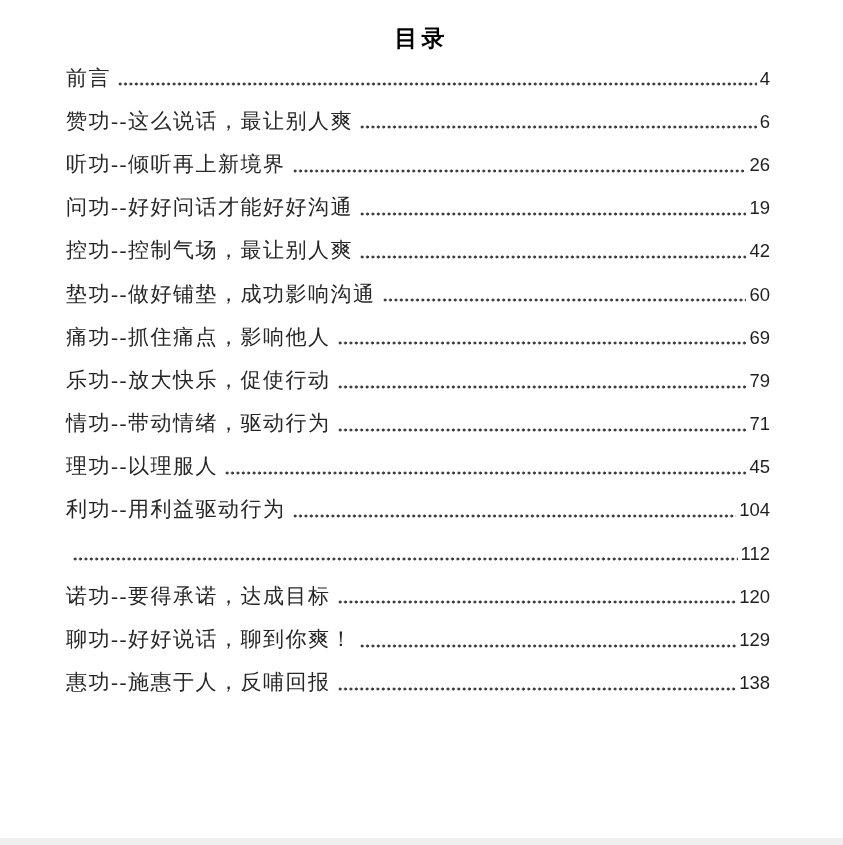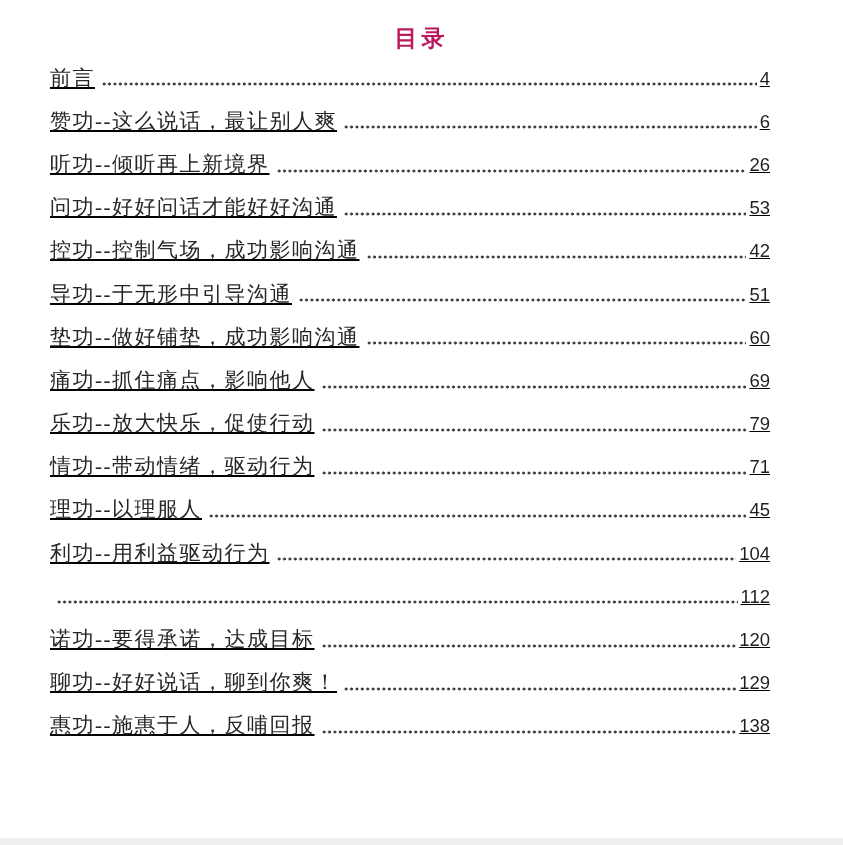--- a/index.html
+++ b/index.html
@@ -23,28 +23,27 @@
     position: absolute;
     top: 23px;
     left: 0;
     width: 100%;
     margin: 0;
     text-align: center;
     font-family: Liberation Mono, monospace;
     font-weight: 700;
     font-size: 23px;
     letter-spacing: 4px;
-    color: #be185d;
+    color: #000000;
   }
   .toc-list {
     position: absolute;
     top: 56px;
-    left: 50px;
+    left: 66px;
     right: 73px;
-    text-decoration: underline;
   }
   .toc-row {
     height: 43.2px;
     display: flex;
     align-items: center;
     color: #262626;
   }
   .toc-label {
     white-space: nowrap;
     font-size: 21px;
@@ -94,31 +93,26 @@
         <span class="page-num">6</span>
       </div>
       <div class="toc-row">
         <span class="toc-label">听功--倾听再上新境界</span>
         <span class="leader"></span>
         <span class="page-num">26</span>
       </div>
       <div class="toc-row">
         <span class="toc-label">问功--好好问话才能好好沟通</span>
         <span class="leader"></span>
-        <span class="page-num">53</span>
+        <span class="page-num">19</span>
       </div>
       <div class="toc-row">
-        <span class="toc-label">控功--控制气场，成功影响沟通</span>
+        <span class="toc-label">控功--控制气场，最让别人爽</span>
         <span class="leader"></span>
         <span class="page-num">42</span>
-      </div>
-      <div class="toc-row">
-        <span class="toc-label">导功--于无形中引导沟通</span>
-        <span class="leader"></span>
-        <span class="page-num">51</span>
       </div>
       <div class="toc-row">
         <span class="toc-label">垫功--做好铺垫，成功影响沟通</span>
         <span class="leader"></span>
         <span class="page-num">60</span>
       </div>
       <div class="toc-row">
         <span class="toc-label">痛功--抓住痛点，影响他人</span>
         <span class="leader"></span>
         <span class="page-num">69</span>

